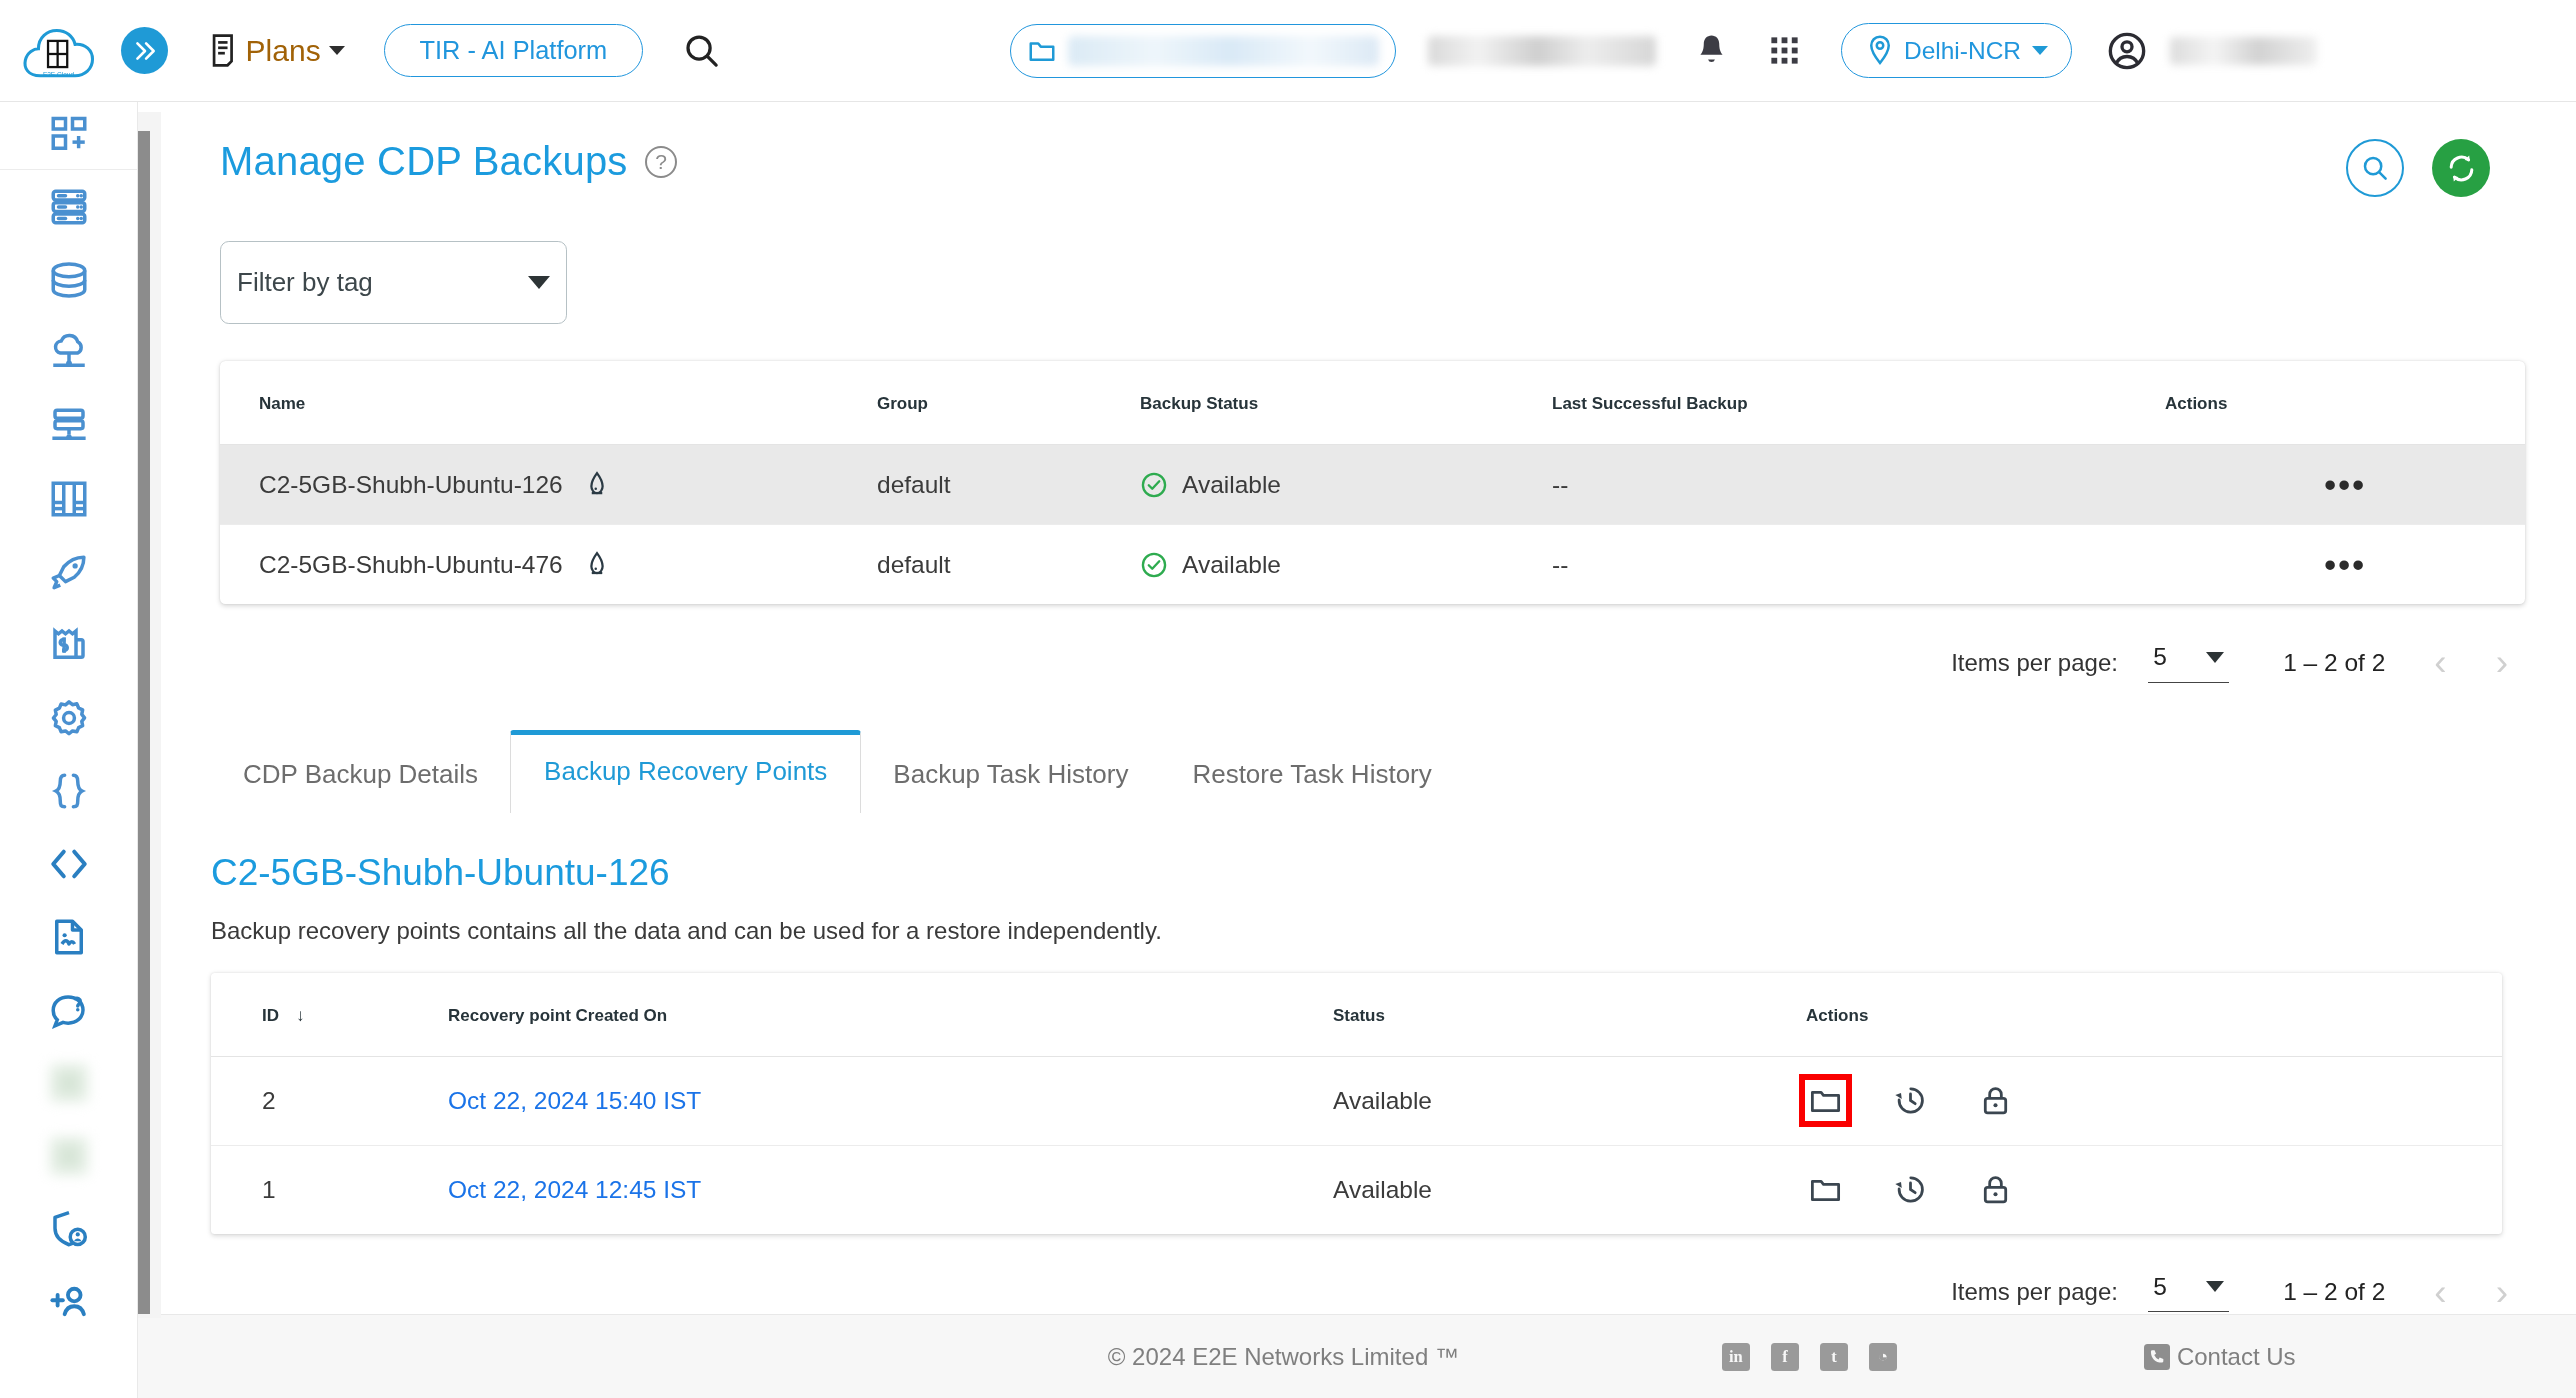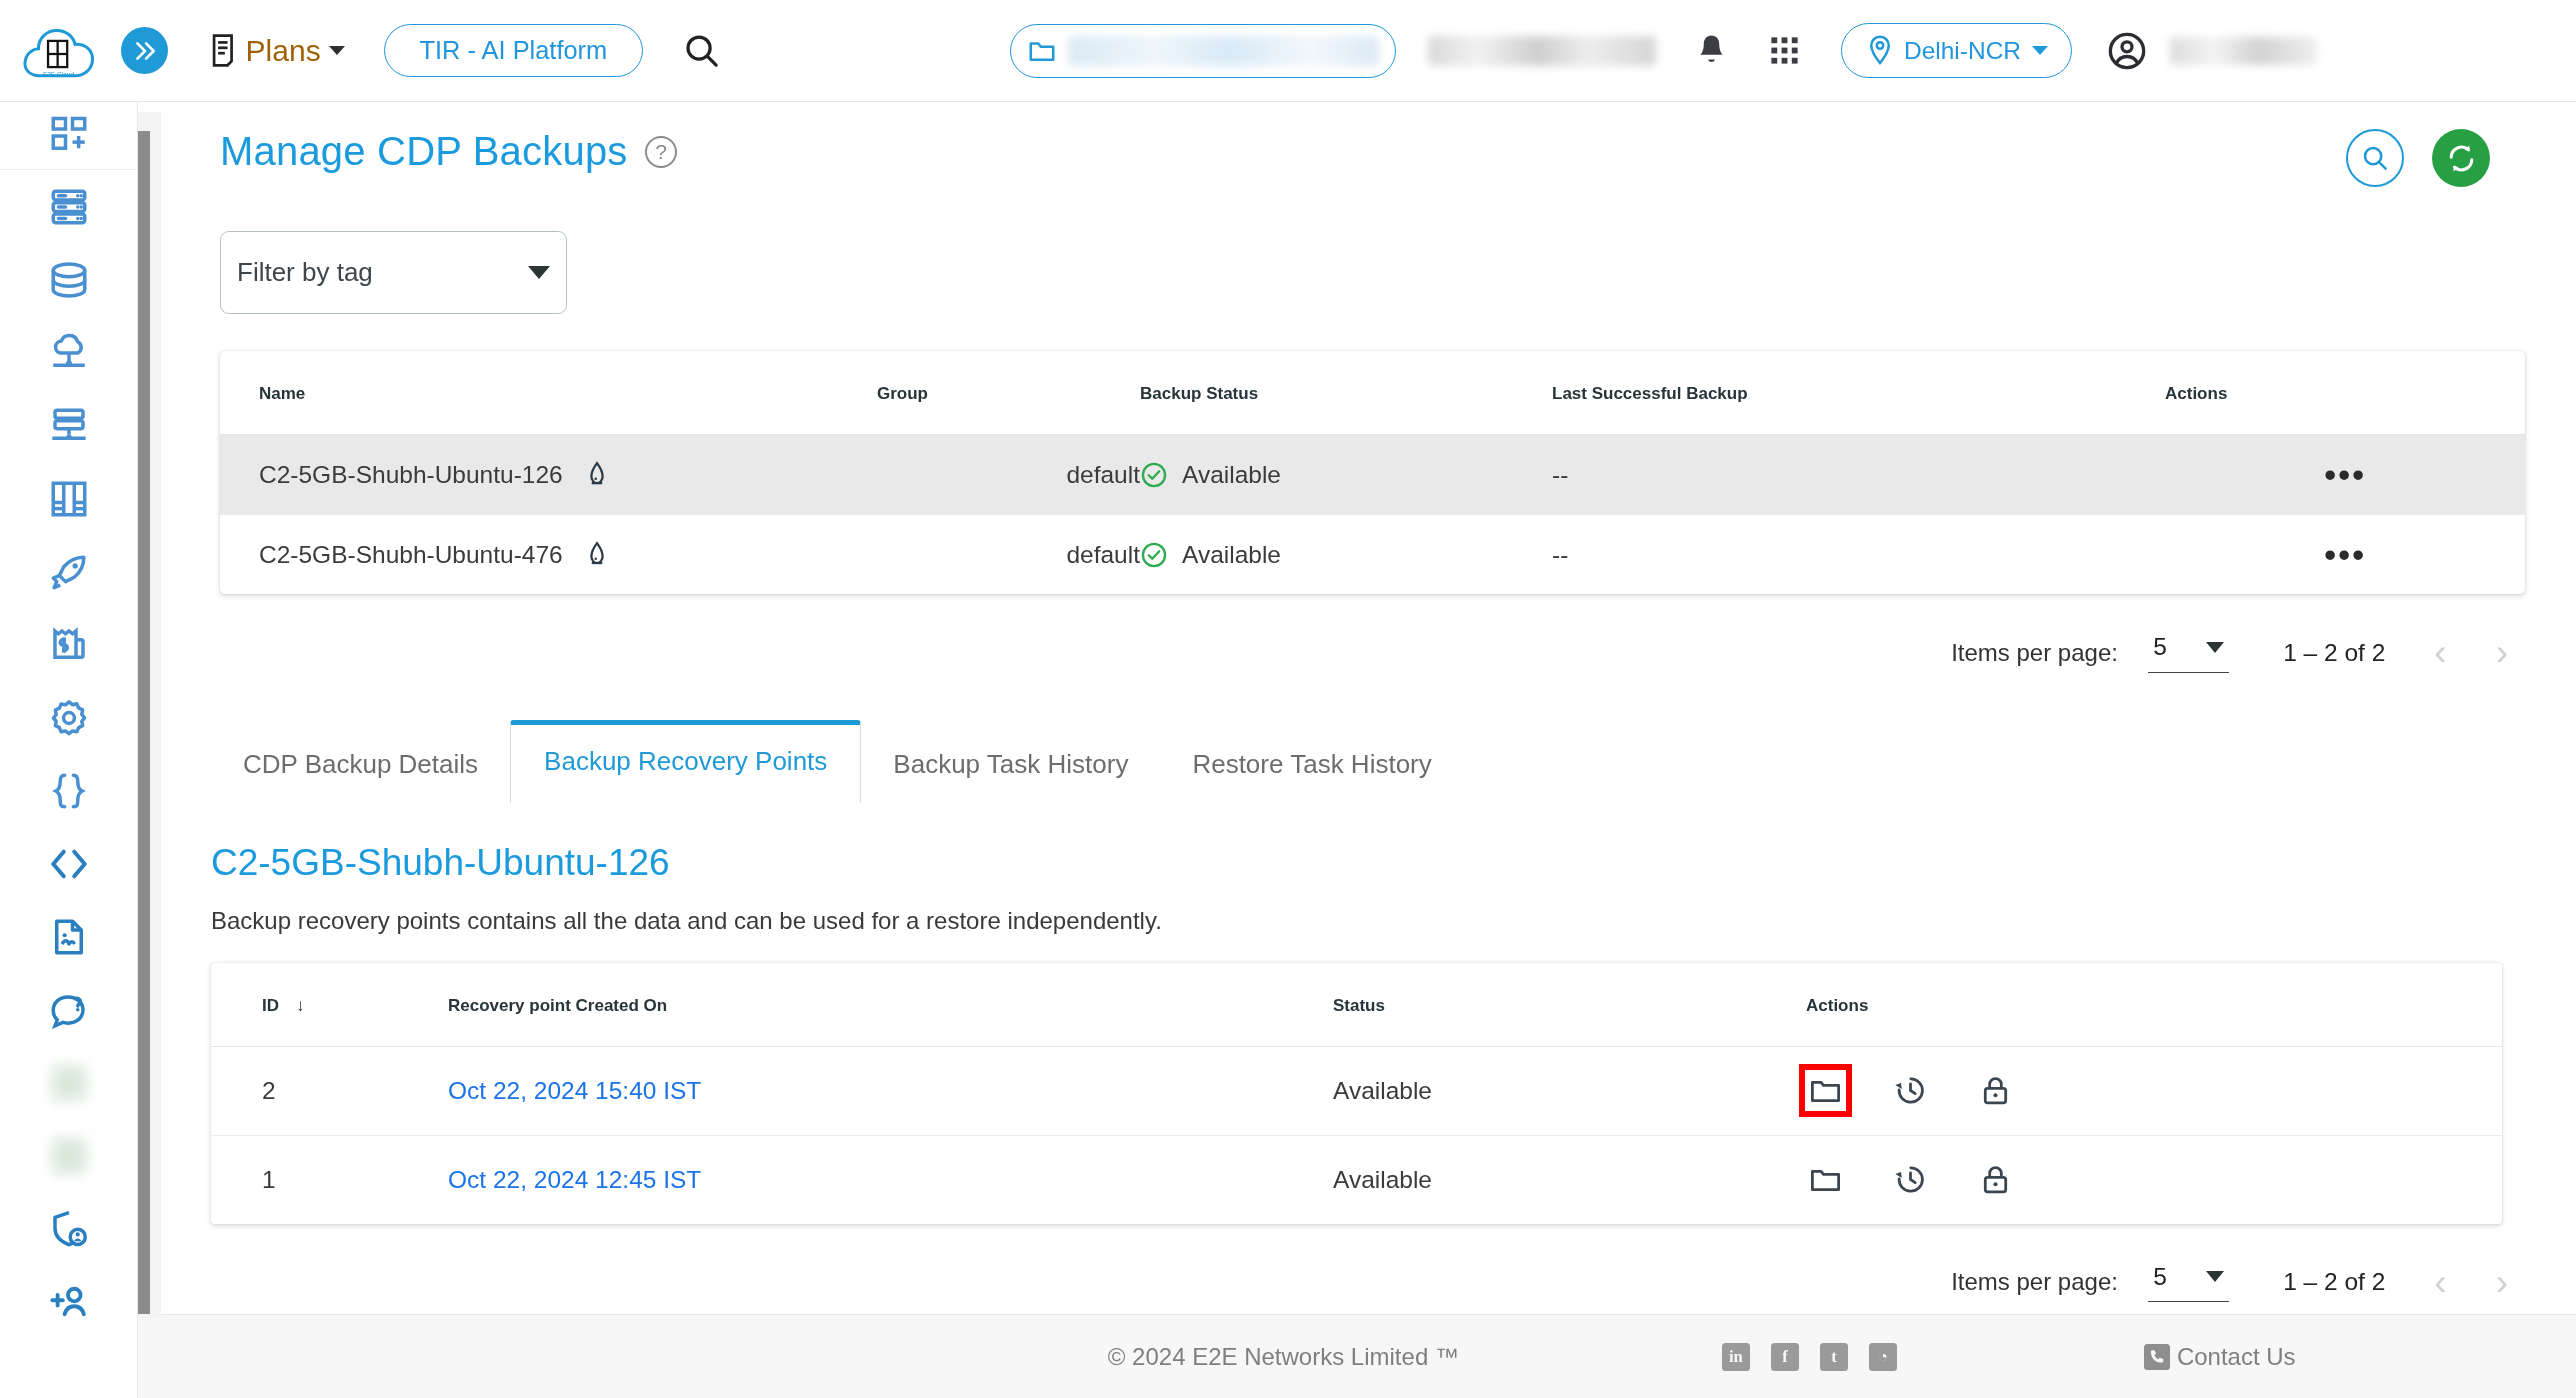--- a/index.html
+++ b/index.html
@@ -76,21 +76,21 @@
   .side-blur {
     width: 40px; height: 40px; border-radius: 5.3px; margin: 0 auto;
     background: radial-gradient(circle, #cfe0cf 0%, #eaf2ea 70%);
     filter: blur(6.1px);
   }
   .sb-track { position: absolute; top: 112px; left: 138px; width: 23px; height: 1206px; background: #f4f4f4; z-index: 31; }
   .sb-thumb { position: absolute; top: 131px; left: 138px; width: 12.3px; height: 1183px; background: #8c8c8c; border-radius: 0; z-index: 32; }
 
   
   .main {
-    position: absolute; top: 90px; left: 160px; width: 2416px; height: 1213px;
+    position: absolute; top: 100px; left: 160px; width: 2416px; height: 1213px;
     background: #ffffff; overflow: hidden;
   }
   .page-head { display: flex; align-items: flex-start; padding: 39px 53px 0 60px; }
   .page-title { font-size: 40px; color: #1b9bde; font-weight: 400; letter-spacing: 0.2px; }
   .help-ring {
     margin-left: 17.5px; margin-top: 7px; width: 32px; height: 32px; border-radius: 50%;
     border: 2.2px solid #8b8b8b; color: #8b8b8b; font-size: 21px;
     display: flex; align-items: center; justify-content: center; font-weight: 500;
   }
   .head-actions { margin-left: auto; display: flex; align-items: center; gap: 28px; padding-right: 33px; }
@@ -120,21 +120,21 @@
     text-align: left; font-size: 17px; font-weight: 600; color: #27343a;
     padding: 33px 0 30px 0; border-bottom: 1.3px solid #e4e4e4;
   }
   table.tbl td {
     font-size: 24.5px; color: #3b3b3b; padding: 24.5px 0; border-bottom: 1.3px solid #ececec;
     vertical-align: middle;
   }
   tr.row-hi td { background: #e9e9e9; }
   tr.last td { border-bottom: none; }
   .c-name { padding-left: 39px !important; width: 657px; }
-  .c-group { width: 263px; text-align: right; }
+  .c-group { width: 263px; }
   .c-status { width: 412px; }
   .c-lastb { width: 613px; }
   .c-actions { text-align: center; }
   .namecell { display: flex; align-items: center; gap: 19px; }
   .status-pill { display: flex; align-items: center; gap: 14px; }
   .dots { font-size: 35px; letter-spacing: 1.8px; color: #2b2b2b; line-height: .4; }
 
   .pager { display: flex; align-items: center; justify-content: flex-end;
            padding: 39px 68px 0 0; gap: 0; }
   .pager .lbl { font-size: 24px; color: #333; }

